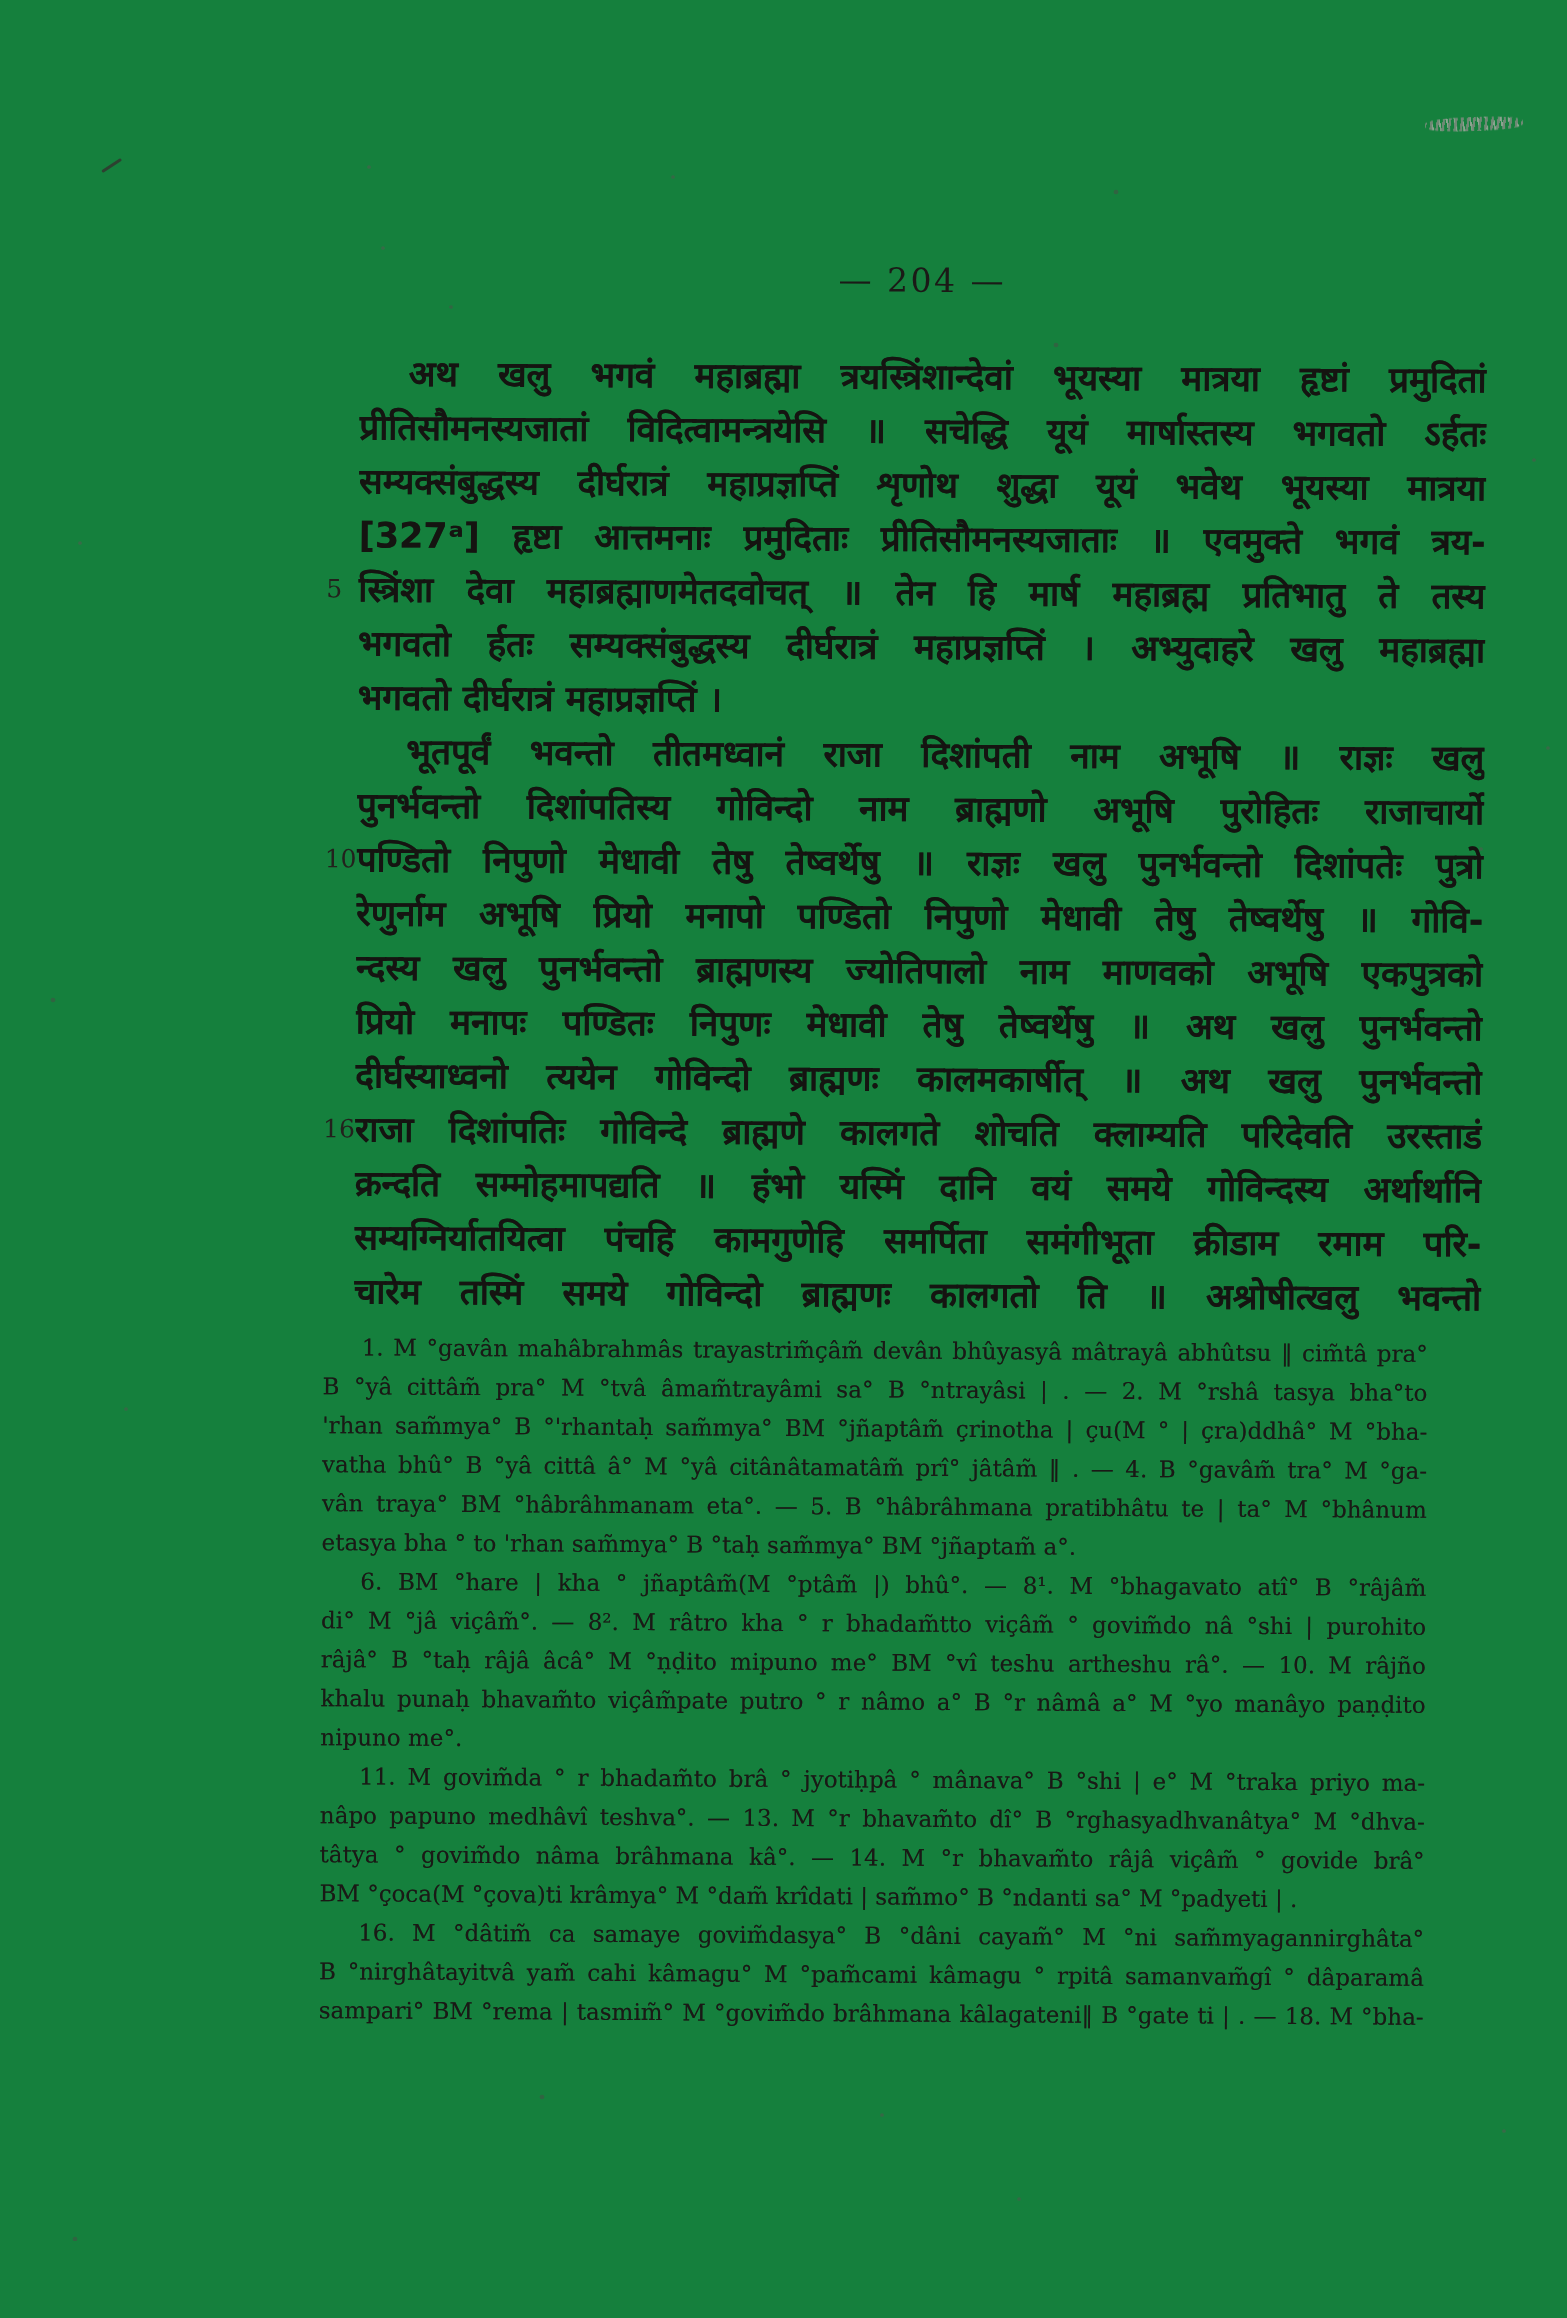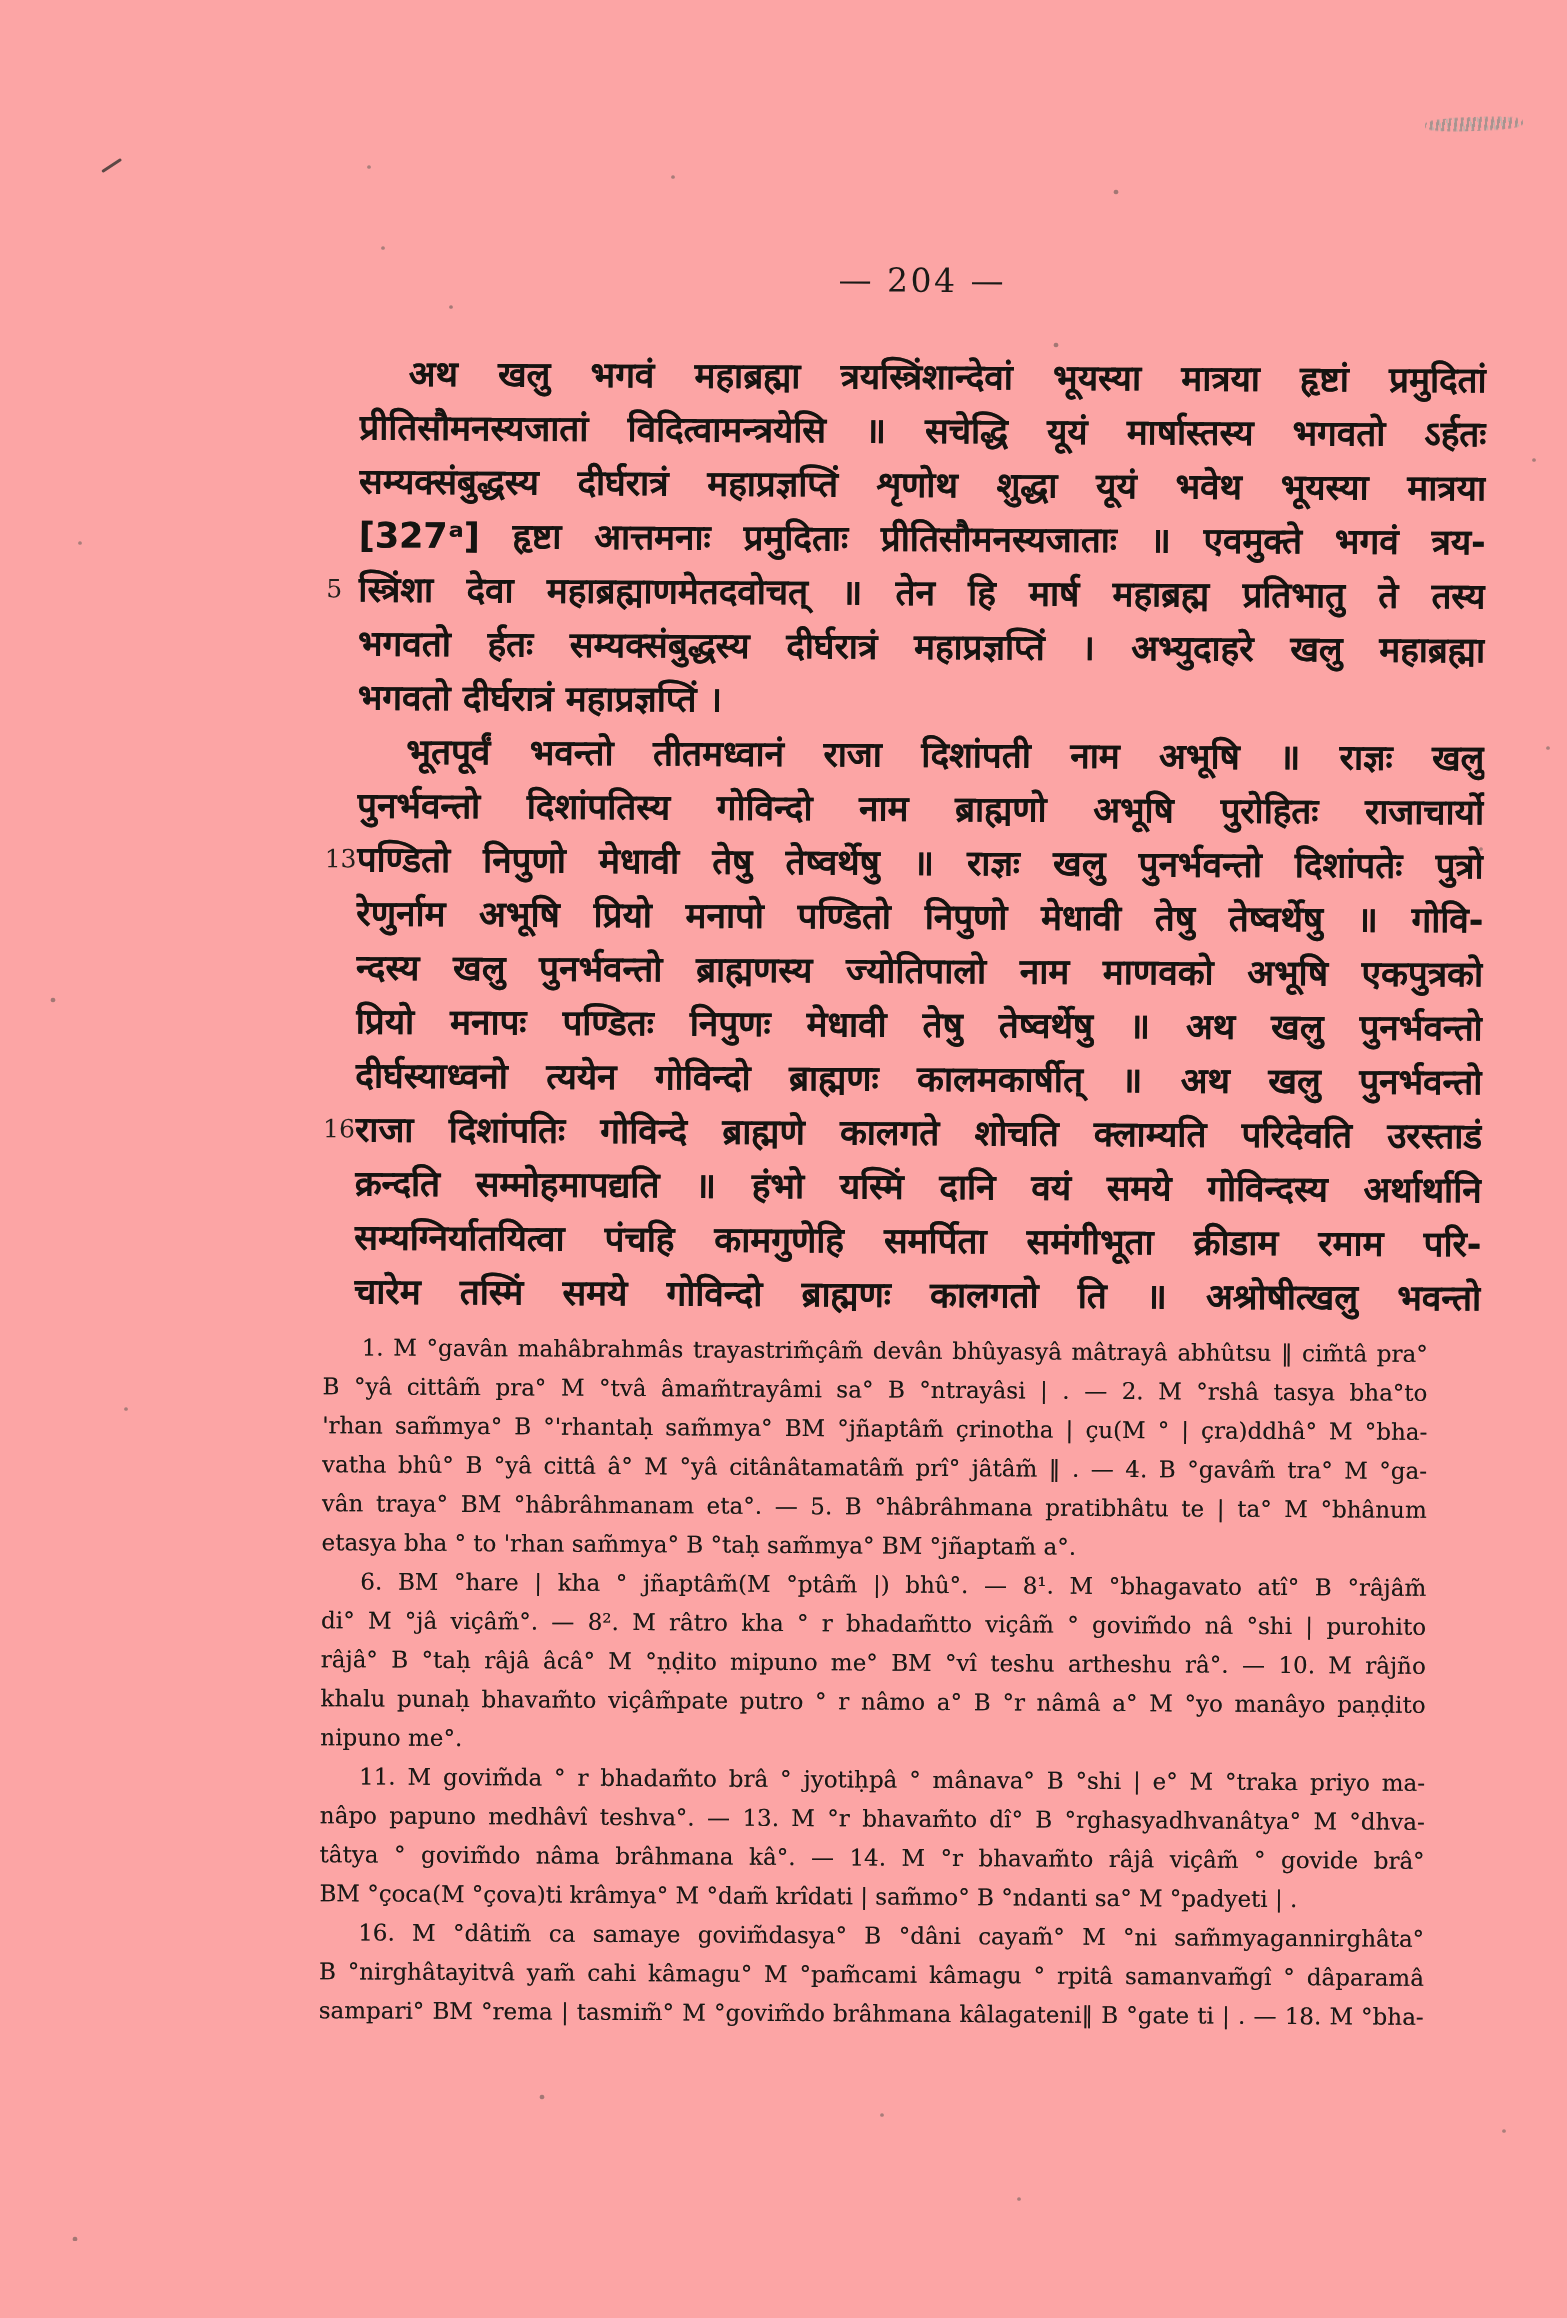--- a/index.html
+++ b/index.html
@@ -1,20 +1,20 @@
 <!DOCTYPE html>
 <html style="font-size:13.5px"><head>
 <meta charset="utf-8">
 <title>Scanned page 204</title>
 <style>
   html,body{margin:0;padding:0;background:#e9e8e4;}
   .page{
     position:relative;
     width:1567px;height:2319px;
-    background:#fca5a5;
+    background:#15803d;
     overflow:hidden;
     color:#141310;
     -webkit-font-smoothing:antialiased;
   }
   .scan-rotate{
     position:absolute;left:0;top:0;width:100%;height:100%;
     transform:rotate(0.35deg);
     transform-origin:40% 0;
   }
   
@@ -177,21 +177,21 @@
           <span class="lnum"></span>
           <span class="ltext">भूतपूर्वं भवन्तो तीतमध्वानं राजा दिशांपती नाम अभूषि ॥ राज्ञः खलु</span>
         </div>
 
         <div class="dline">
           <span class="lnum"></span>
           <span class="ltext">पुनर्भवन्तो दिशांपतिस्य गोविन्दो नाम ब्राह्मणो अभूषि पुरोहितः राजाचार्यो</span>
         </div>
 
         <div class="dline">
-          <span class="lnum">13</span>
+          <span class="lnum">10</span>
           <span class="ltext">पण्डितो निपुणो मेधावी तेषु तेष्वर्थेषु ॥ राज्ञः खलु पुनर्भवन्तो दिशांपतेः पुत्रो</span>
         </div>
 
         <div class="dline">
           <span class="lnum"></span>
           <span class="ltext">रेणुर्नाम अभूषि प्रियो मनापो पण्डितो निपुणो मेधावी तेषु तेष्वर्थेषु ॥ गोवि-</span>
         </div>
 
         <div class="dline">
           <span class="lnum"></span>

